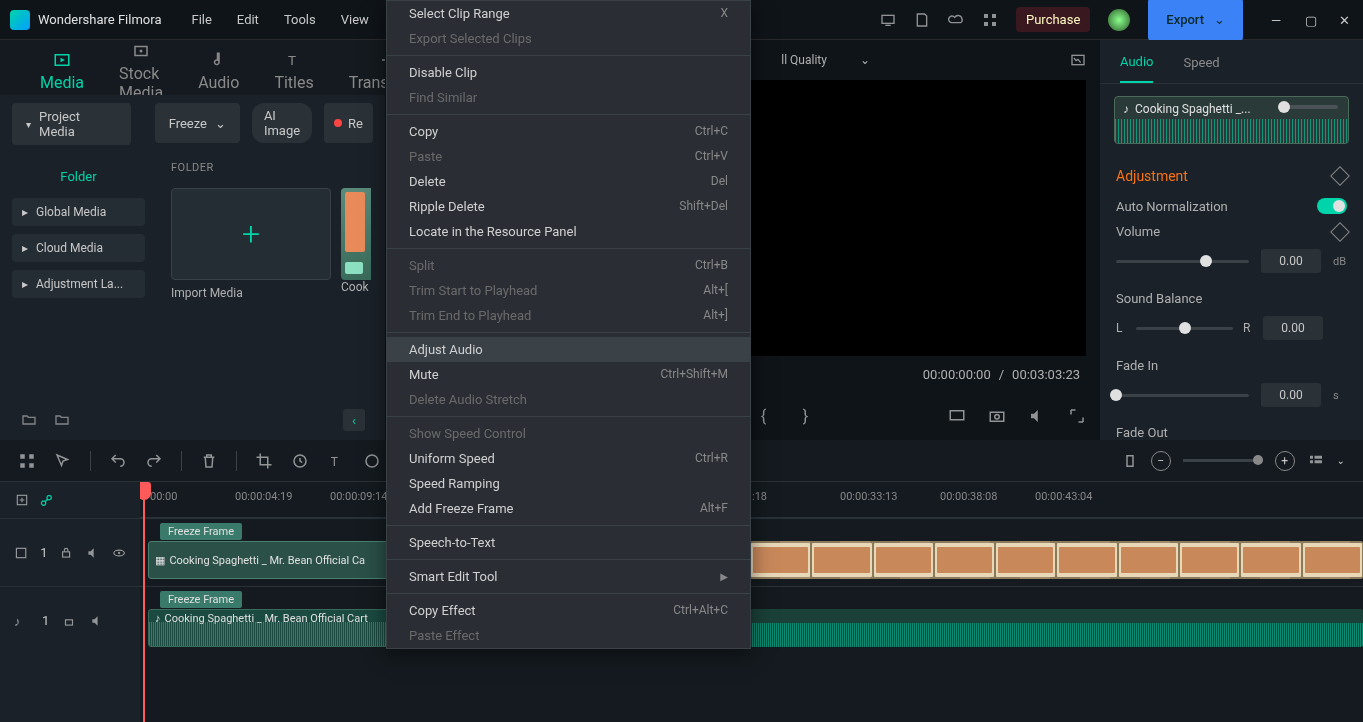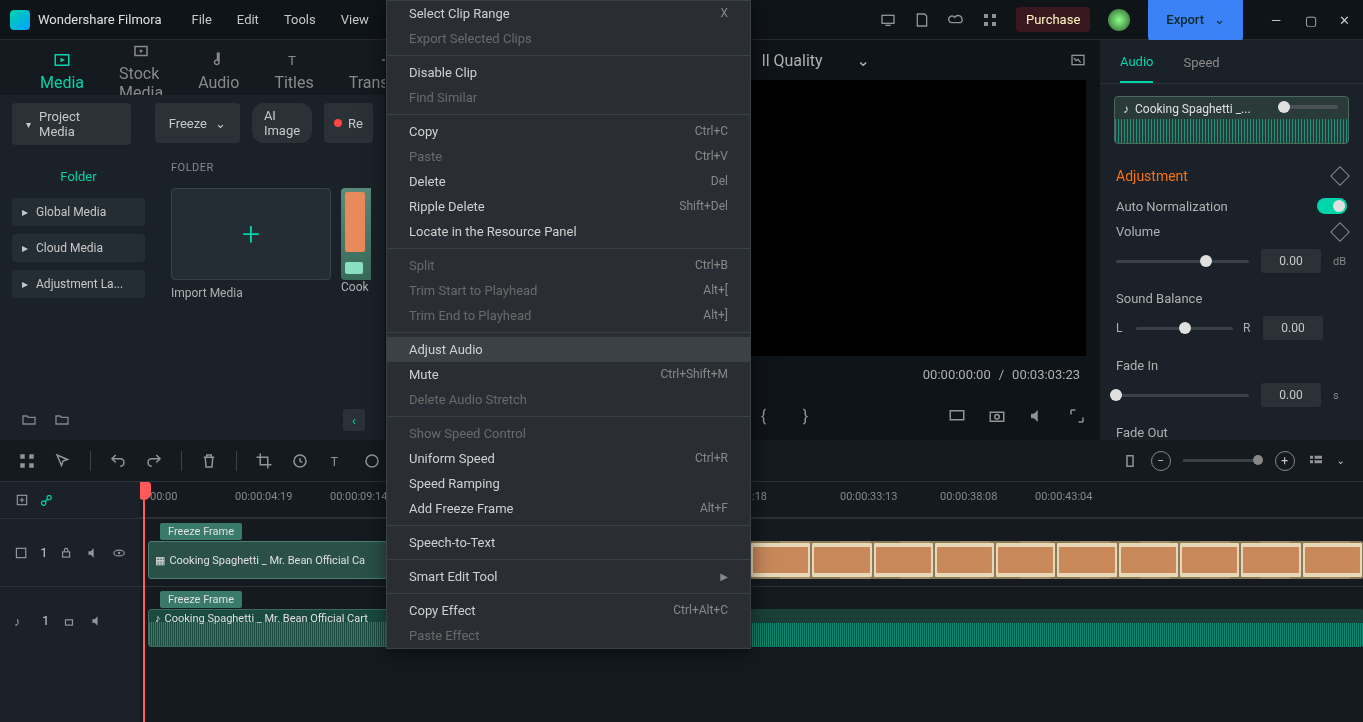--- a/index.html
+++ b/index.html
@@ -49,21 +49,21 @@
 .clip-thumb::before { content:''; position:absolute; left:4px; top:4px; width:20px; height:60px; background:#e88a5a; border-radius:2px; }
 .clip-thumb::after { content:''; position:absolute; left:4px; bottom:6px; width:18px; height:12px; background:#8ae0c0; border-radius:2px; }
 
 .media-footer { height: 40px; background: #1a2128; display: flex; align-items: center; padding: 0 20px; gap: 15px; }
 .footer-icon { width: 18px; height: 16px; opacity: 0.6; cursor: pointer; }
 .footer-nav { margin-left: auto; width: 22px; height: 22px; background: #2a3238; border-radius: 3px; display: flex; align-items: center; justify-content: center; color: #00d4aa; }
 
 
 .preview-panel { flex: 1; background: #0f1419; display: flex; flex-direction: column; position: relative; }
 .preview-top { height: 40px; display: flex; align-items: center; justify-content: flex-end; padding: 0 14px; gap: 20px; }
-.quality-sel { color: #b0b0b0; font-size: 16px; }
+.quality-sel { color: #b0b0b0; font-size: 12px; }
 .preview-area { flex: 1; background: #000; margin: 0 14px; }
 .preview-time { height: 36px; display: flex; align-items: center; justify-content: flex-end; padding: 0 20px; gap: 8px; font-size: 13px; color: #b0b0b0; }
 .preview-controls { height: 48px; display: flex; align-items: center; justify-content: center; gap: 24px; padding: 0 14px; position: relative; }
 .pc-icon { width: 18px; height: 18px; opacity: 0.7; cursor: pointer; }
 .pc-right { position: absolute; right: 14px; display: flex; gap: 22px; }
 
 
 .inspector { width: 263px; background: #1a2128; display: flex; flex-direction: column; height: 682px; }
 .insp-tabs { height: 44px; display: flex; gap: 30px; padding: 0 20px; align-items: center; border-bottom: 1px solid #2a3238; }
 .insp-tab { color: #8a8a8a; cursor: pointer; padding-bottom: 12px; padding-top: 14px; }

